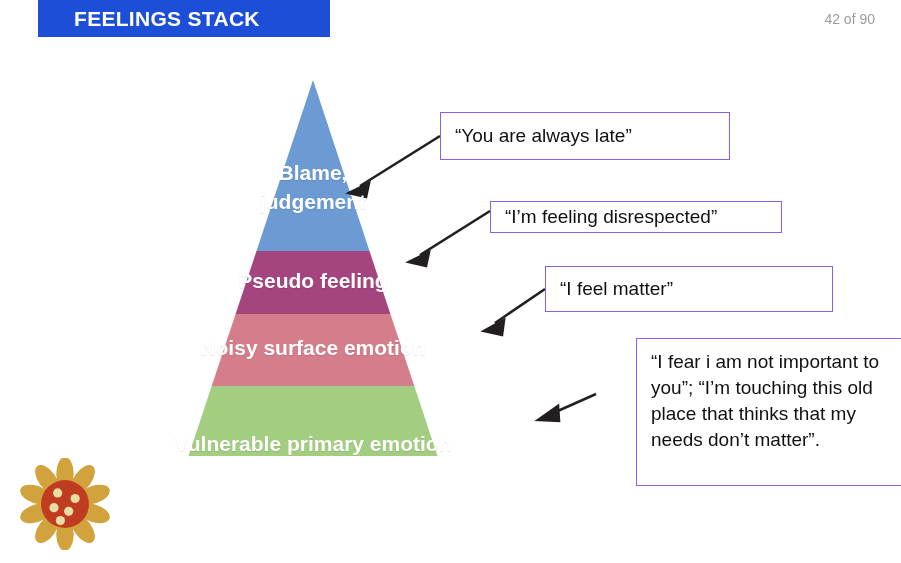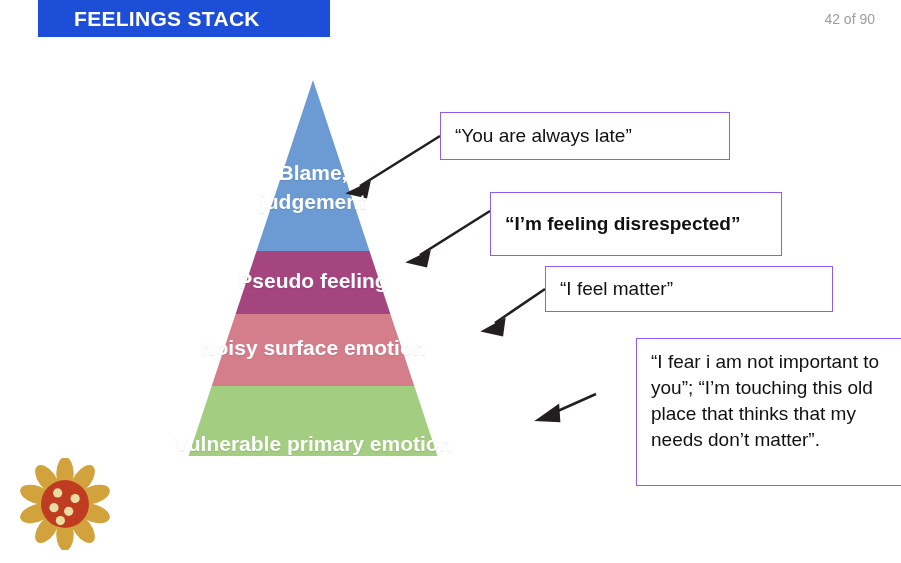--- a/index.html
+++ b/index.html
@@ -98,21 +98,21 @@
     align-items: center;
   }
   .callout-text {
     color: #111111;
     font-size: 19px;
     line-height: 26px;
     padding: 0 14px;
     font-family: "Liberation Sans", sans-serif;
   }
   #callout-0 { left: 440px; top: 112px; width: 290px; height: 48px; }
-  #callout-1 { left: 490px; top: 192px; width: 292px; height: 64px; font-weight: bold; }
+  #callout-1 { left: 490px; top: 201px; width: 292px; height: 32px; }
   #callout-2 { left: 545px; top: 266px; width: 288px; height: 46px; }
   #callout-3 { left: 596px; top: 338px; width: 282px; height: 148px; align-items: flex-start; margin-left: 40px; }
   #callout-3 .callout-text { padding-top: 10px; }
 
   
   #logo {
     position: absolute;
     left: 19px;
     top: 458px;
     width: 92px;

